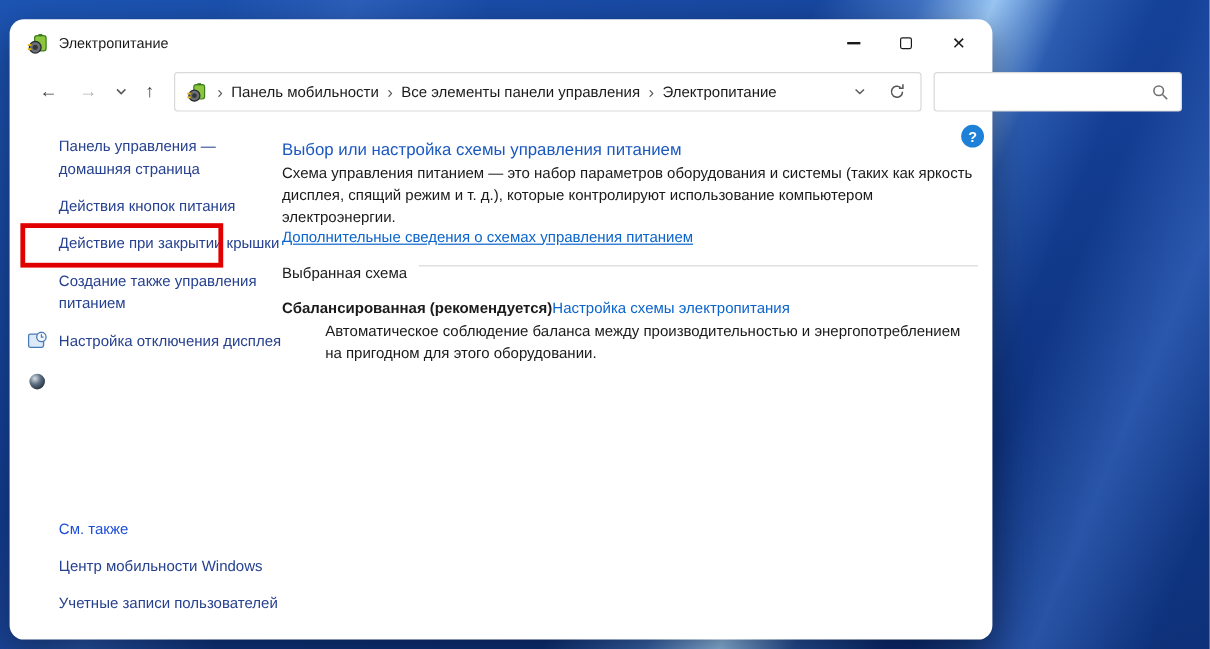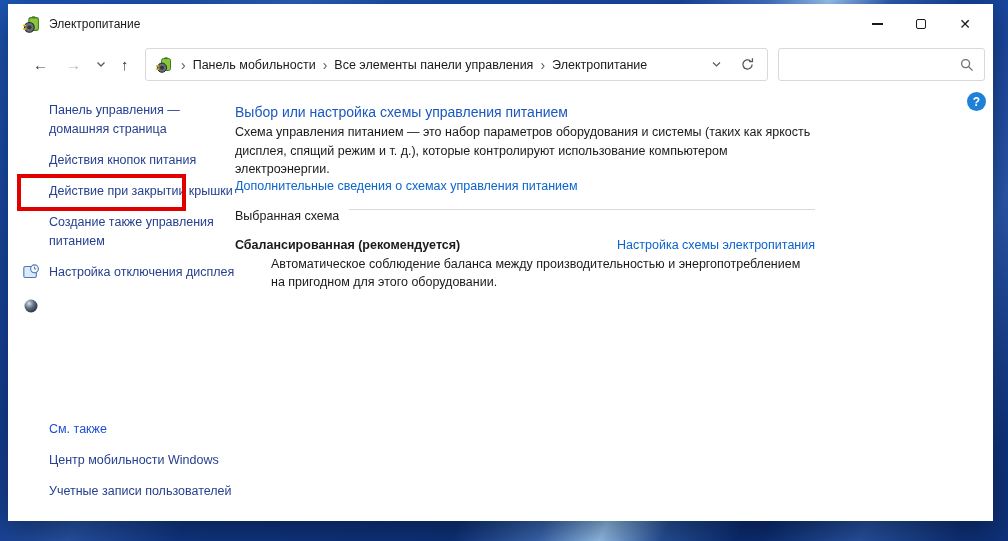--- a/index.html
+++ b/index.html
@@ -6,22 +6,22 @@
   html, body { width: 1008px; height: 541px; overflow: hidden; }
   body {
     font-family: "Liberation Sans", "DejaVu Sans", sans-serif;
     background:
       linear-gradient(113deg, rgba(0,0,0,0) 55%, rgba(96,150,226,.55) 62%, rgba(160,205,248,.95) 67%, rgba(70,124,205,.45) 72%, rgba(0,0,0,0) 78%),
       linear-gradient(113deg, rgba(0,0,0,0) 15%, rgba(62,112,203,.5) 24%, rgba(0,0,0,0) 33%),
       linear-gradient(113deg, rgba(0,0,0,0) 80%, rgba(60,110,200,.6) 88%, rgba(20,60,140,.4) 96%),
       linear-gradient(160deg, #1d55b4 0%, #143f95 45%, #0a2a6e 100%);
   }
   .window {
-    position: absolute; left: 8px; top: 4px; width: 985px; height: 517px;
-    background: #fff; border-radius: 0;
+    position: absolute; left: 8px; top: 16px; width: 819px; height: 517px;
+    background: #fff; border-radius: 12px;
     box-shadow: 0 10px 30px rgba(0,0,0,.4);
     font-size: 12.5px; color: #1a1a1a;
   }
   
   .titlebar { position: absolute; left: 0; top: 0; right: 0; height: 40px; display: flex; align-items: center; padding-left: 15px; }
   .app-icon { width: 17px; height: 17px; margin-right: 9px; flex: none; }
   .title-text { font-size: 12px; color: #1a1a1a; }
   .win-controls { position: absolute; right: 6px; top: 0; height: 40px; display: flex; }
   .win-btn { width: 44px; height: 40px; display: flex; align-items: center; justify-content: center; cursor: default; }
   .glyph-min { width: 11px; height: 1.4px; background: #1a1a1a; display: block; }
@@ -55,26 +55,26 @@
   .side-icon-slot { width: 26px; flex: none; padding-top: 1px; }
   .side-label { color: #26418f; max-width: 186px; cursor: pointer; }
   .see-also { margin-top: 100px; }
   .see-also-header { color: #1d4ed8; margin-bottom: 12px; padding-left: 26px; line-height: 19px; }
   
   .red-box { position: absolute; left: 9px; top: 170px; width: 169px; height: 37px; border: 4px solid #e00000; z-index: 5; pointer-events: none; }
   
   .content { position: absolute; left: 227px; top: 100px; width: 580px; }
   .page-heading { font-size: 14px; font-weight: 400; color: #1a58c0; margin-bottom: 3px; }
   .intro { line-height: 18.5px; color: #1a1a1a; }
-  a.link { color: #0b64cc; cursor: pointer; }
+  a.link { color: #0b64cc; text-decoration: underline; cursor: pointer; }
   a.link-plain { color: #0b64cc; text-decoration: none; cursor: pointer; }
   .section-row { display: flex; margin-top: 16px; }
   .section-label { flex: none; color: #1a1a1a; }
   .section-line { flex: 1; height: 1px; background: #d9d9d9; margin-left: 10px; }
-  .plan-row { display: flex; justify-content: space-between; align-items: baseline; margin-top: 15px; }
+  .plan-row { display: flex; justify-content: flex-start; align-items: baseline; margin-top: 15px; }
   .plan-name { font-weight: bold; }
   .plan-desc { margin-top: 3px; line-height: 18.5px; max-width: 566px; margin-left: 36px; }
   .help-btn {
     position: absolute; right: 7px; top: 88px; width: 19px; height: 19px; border-radius: 50%;
     background: #1f80d8; color: #fff; font-size: 12px; font-weight: bold;
     display: flex; align-items: center; justify-content: center; cursor: pointer;
   }
 </style>
 </head>
 <body>

